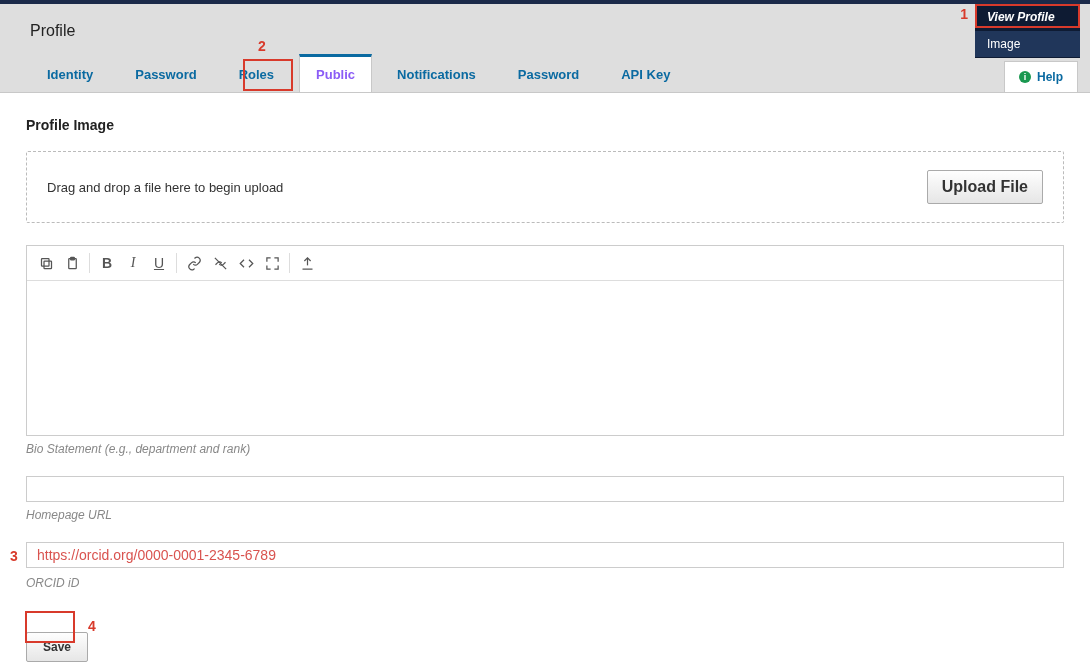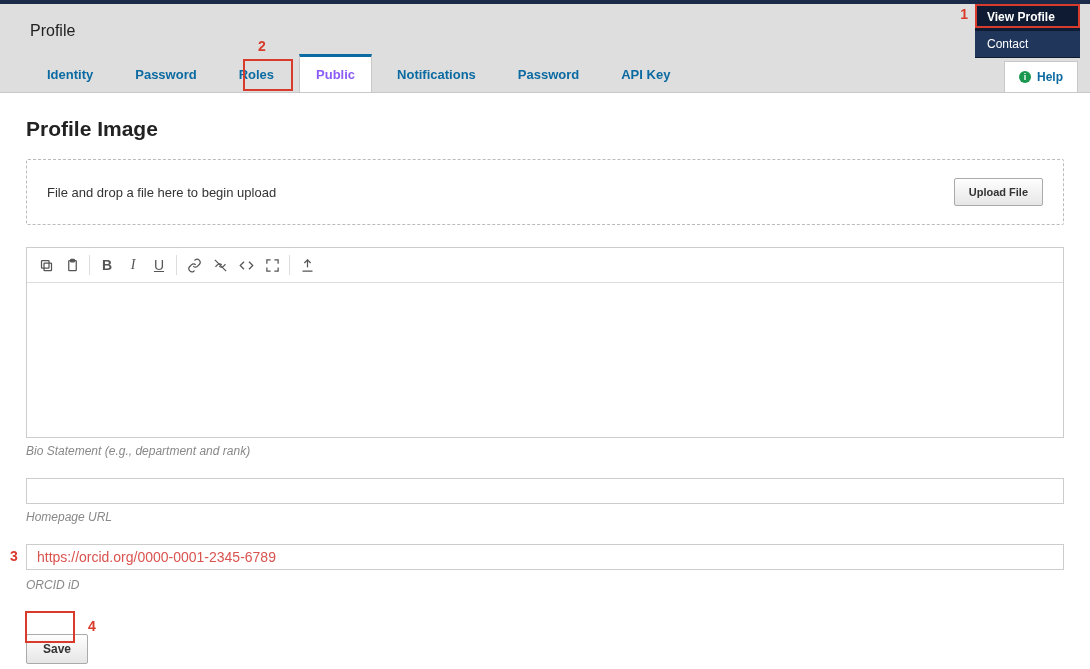--- a/index.html
+++ b/index.html
@@ -2,37 +2,37 @@
 <html><head>
 <meta charset="utf-8">
 <style>
   * { box-sizing: border-box; margin: 0; padding: 0; }
   html, body { width: 1090px; height: 669px; font-family: -apple-system, BlinkMacSystemFont, "Segoe UI", Helvetica, Arial, sans-serif; background: #fff; color: #222; }
   body { border-top: 4px solid #1b2a49; }
 
   
   .user-menu { position: absolute; top: 4px; right: 10px; z-index: 20; }
   .user-menu-item { display:block; width:105px; padding:6px 12px; font-size:12px; color:#fff; background:#20365a; border-bottom:1px solid #0e1b33; cursor:pointer; }
-  .user-menu-item.first { background:#0e1b33; font-weight:600; }
+  .user-menu-item.first { background:#0e1b33; font-weight:600;font-style:italic; }
 
   
   .header { background:#dedede; border-bottom:1px solid #c8c8c8; padding-top:4px; position:relative; }
   .page-title { font-size:16px; font-weight:400; padding:14px 0 14px 30px; }
   .tab-row { display:flex; align-items:flex-end; gap:8px; padding-left:30px; position:relative; }
   .tab { padding:10px 16px 10px 16px; font-size:13px; font-weight:600; color:#0a6aa1; border:1px solid transparent; border-bottom:none; cursor:pointer; }
   .tab.active { background:#fff; border-color:#c8c8c8; border-top:3px solid #0a6aa1; color:#8b5cf6; }
   .help-tab { position:absolute; right:12px; bottom:0; background:#fff; border:1px solid #c8c8c8; border-bottom:none; padding:8px 14px; font-size:12px; font-weight:600; color:#0a6aa1; display:flex; align-items:center; gap:6px; cursor:pointer; }
   .help-icon { width:12px; height:12px; border-radius:50%; background:#1a9850; color:#fff; font-size:9px; display:flex; align-items:center; justify-content:center; font-weight:700; }
 
   .content { padding:24px 26px 30px 26px; }
-  .section-title { font-size:21px; font-weight:700; margin-bottom:18px; }
+  .section-title { font-size:14px; font-weight:700; margin-bottom:18px; }
 
   .dropzone { border:1px dashed #bbb; border-radius:2px; padding:18px 20px; display:flex; align-items:center; justify-content:space-between; margin-bottom:22px; }
   .dropzone-text { font-size:13px; color:#333; }
-  .upload-btn { font-size:11px; padding:7px 14px; border:1px solid #aaa; border-radius:2px; background:linear-gradient(#fefefe,#e6e6e6); cursor:pointer; font-weight:600; color:#333; }
+  .upload-btn { font-size:16px; padding:7px 14px; border:1px solid #aaa; border-radius:2px; background:linear-gradient(#fefefe,#e6e6e6); cursor:pointer; font-weight:600; color:#333; }
 
   .rte { border:1px solid #ccc; margin-bottom:6px; }
   .rte-toolbar { display:flex; align-items:center; gap:0; padding:4px 6px; border-bottom:1px solid #ddd; background:#fff; }
   .rte-toolbar .btn { width:26px; height:26px; display:flex; align-items:center; justify-content:center; cursor:pointer; color:#555; font-size:14px; }
   .rte-toolbar .sep { width:1px; height:20px; background:#ddd; margin:0 4px; }
   .rte-body { width:100%; height:150px; border:none; resize:none; font-family:inherit; font-size:13px; padding:8px; outline:none; }
   .field-label { font-size:12px; font-style:italic; color:#888; margin-bottom:20px; }
 
   .text-input { width:100%; border:1px solid #ccc; padding:4px 10px; font-size:14px; outline:none; }
   .text-input.orcid { color:#d9534f; }
@@ -47,21 +47,21 @@
   .ico-bold { font-weight:700; }
   .ico-italic { font-style:italic; font-family:serif; }
   .ico-underline { text-decoration:underline; }
   svg { display:block; }
 </style>
 </head>
 <body>
 
 <div class="user-menu">
   <div class="user-menu-item first">View Profile</div>
-  <div class="user-menu-item">Contact</div>
+  <div class="user-menu-item">Image</div>
 </div>
 
 <div class="header">
   <div class="page-title">Profile</div>
   <div class="tab-row">
     <div class="tab">Identity</div>
     <div class="tab">Password</div>
     <div class="tab">Roles</div>
     <div class="tab active">Public</div>
     <div class="tab">Notifications</div>
@@ -72,21 +72,21 @@
       <span class="help-icon">i</span>
       <span>Help</span>
     </div>
   </div>
 </div>
 
 <div class="content">
   <div class="section-title">Profile Image</div>
 
   <div class="dropzone">
-    <span class="dropzone-text">File and drop a file here to begin upload</span>
+    <span class="dropzone-text">Drag and drop a file here to begin upload</span>
     <button class="upload-btn">Upload File</button>
   </div>
 
   
   <div class="rte">
     <div class="rte-toolbar">
       <div class="btn">
         <svg width="15" height="15" viewBox="0 0 24 24" fill="none" stroke="#555" stroke-width="2">
             <rect x="8" y="8" width="12" height="12" rx="1"></rect>
             <rect x="4" y="4" width="12" height="12" rx="1"></rect>

